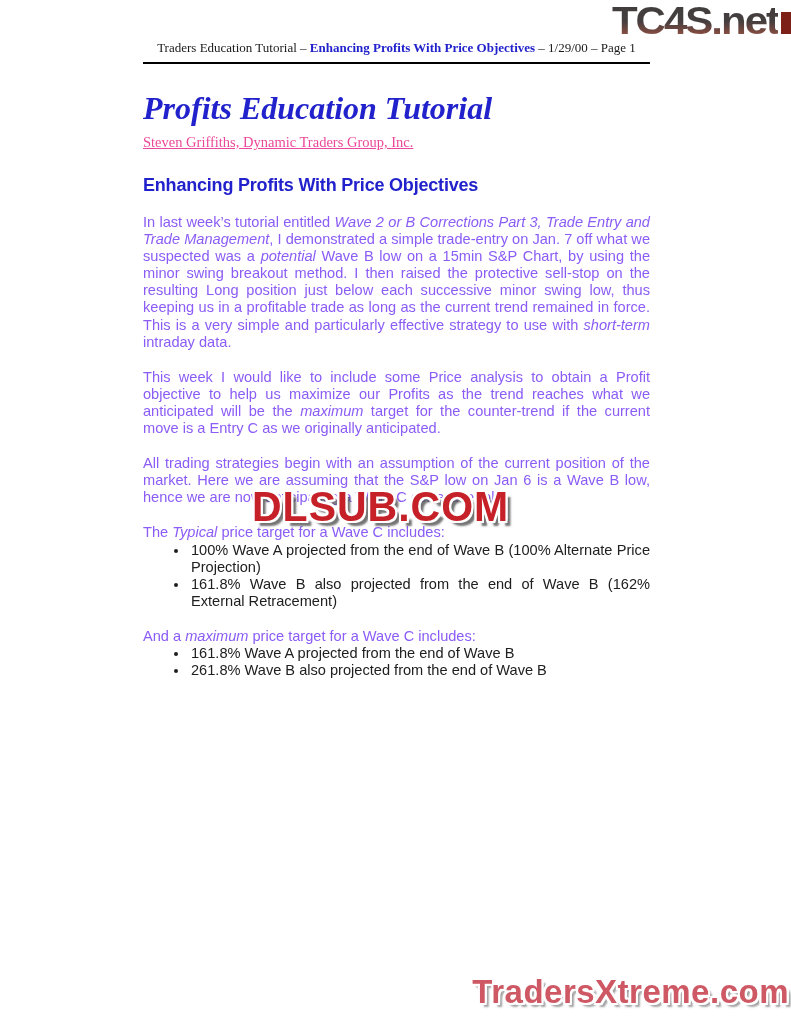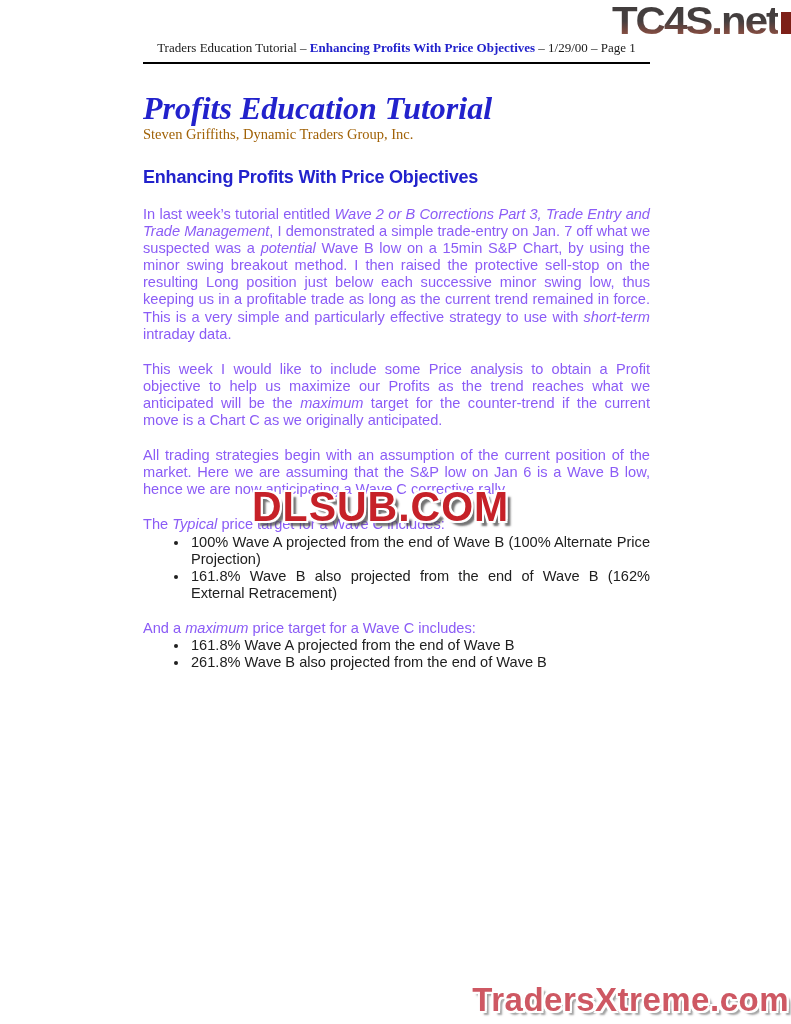--- a/index.html
+++ b/index.html
@@ -40,24 +40,25 @@
   h1.title {
     margin: 26px 0 0 0;
     font-family: "Liberation Serif", serif;
     font-style: italic;
     font-weight: bold;
     font-size: 32px;
     line-height: 36px;
     color: #2222cc;
   }
   .byline {
-    margin-top: 0;
+    margin-top: 8px;
     font-family: "Liberation Serif", serif;
     font-size: 14.5px;
-    color: #a16207;
+    color: #ec4899;
+    text-decoration: underline;
   }
   h2.section {
     margin: 24px 0 0 0;
     font-size: 18px;
     letter-spacing: -0.2px;
     font-weight: bold;
     color: #2222cc;
   }
   p.body-par {
     margin: 18px 0 0 0;
@@ -128,21 +129,21 @@
     text-shadow:
       -2px -2px 0 #ffffff, 2px -2px 0 #ffffff,
       -2px 2px 0 #ffffff, 2px 2px 0 #ffffff,
       -2px 0 0 #ffffff, 2px 0 0 #ffffff,
       0 -2px 0 #ffffff, 0 2px 0 #ffffff,
       5px 5px 2px rgba(70,70,70,0.75);
   }
   .wm-traders {
     position: absolute;
     right: 2px;
-    bottom: 5px;
+    bottom: 13px;
     font-family: "Liberation Sans", sans-serif;
     font-weight: bold;
     font-size: 33px;
     line-height: 38px;
     letter-spacing: 0.5px;
     color: #ce5863;
     white-space: nowrap;
     text-shadow:
       -2px -2px 0 #ffffff, 2px -2px 0 #ffffff,
       -2px 2px 0 #ffffff, 2px 2px 0 #ffffff,
@@ -165,21 +166,21 @@
     <div class="rule"></div>
 
     <h1 class="title">Profits Education Tutorial</h1>
 
     <div class="byline">Steven Griffiths, Dynamic Traders Group, Inc.</div>
 
     <h2 class="section">Enhancing Profits With Price Objectives</h2>
 
     <p class="body-par"><span>In last week’s tutorial entitled </span><em>Wave 2 or B Corrections Part 3, Trade Entry and Trade Management</em><span>, I demonstrated a simple trade-entry on Jan. 7 off what we suspected was a </span><em>potential</em><span> Wave B low on a 15min S&amp;P Chart, by using the minor swing breakout method. I then raised the protective sell-stop on the resulting Long position just below each successive minor swing low, thus keeping us in a profitable trade as long as the current trend remained in force. This is a very simple and particularly effective strategy to use with </span><em>short-term</em><span> intraday data.</span></p>
 
-    <p class="body-par"><span>This week I would like to include some Price analysis to obtain a Profit objective to help us maximize our Profits as the trend reaches what we anticipated will be the </span><em>maximum</em><span> target for the counter-trend if the current move is a Chart C as we originally anticipated.</span></p>
+    <p class="body-par"><span>This week I would like to include some Price analysis to obtain a Profit objective to help us maximize our Profits as the trend reaches what we anticipated will be the </span><em>maximum</em><span> target for the counter-trend if the current move is a Entry C as we originally anticipated.</span></p>
 
     <p class="body-par"><span>All trading strategies begin with an assumption of the current position of the market. Here we are assuming that the S&amp;P low on Jan 6 is a Wave B low, hence we are now anticipating a Wave C corrective rally.</span></p>
 
     <p class="body-par"><span>The </span><em>Typical</em><span> price target for a Wave C includes:</span></p>
     <ul class="bullets">
         <li>100% Wave A projected from the end of Wave B (100% Alternate Price Projection)</li>
         <li>161.8% Wave B also projected from the end of Wave B (162% External Retracement)</li>
       </ul>
 
     <p class="body-par"><span>And a </span><em>maximum</em><span> price target for a Wave C includes:</span></p>

